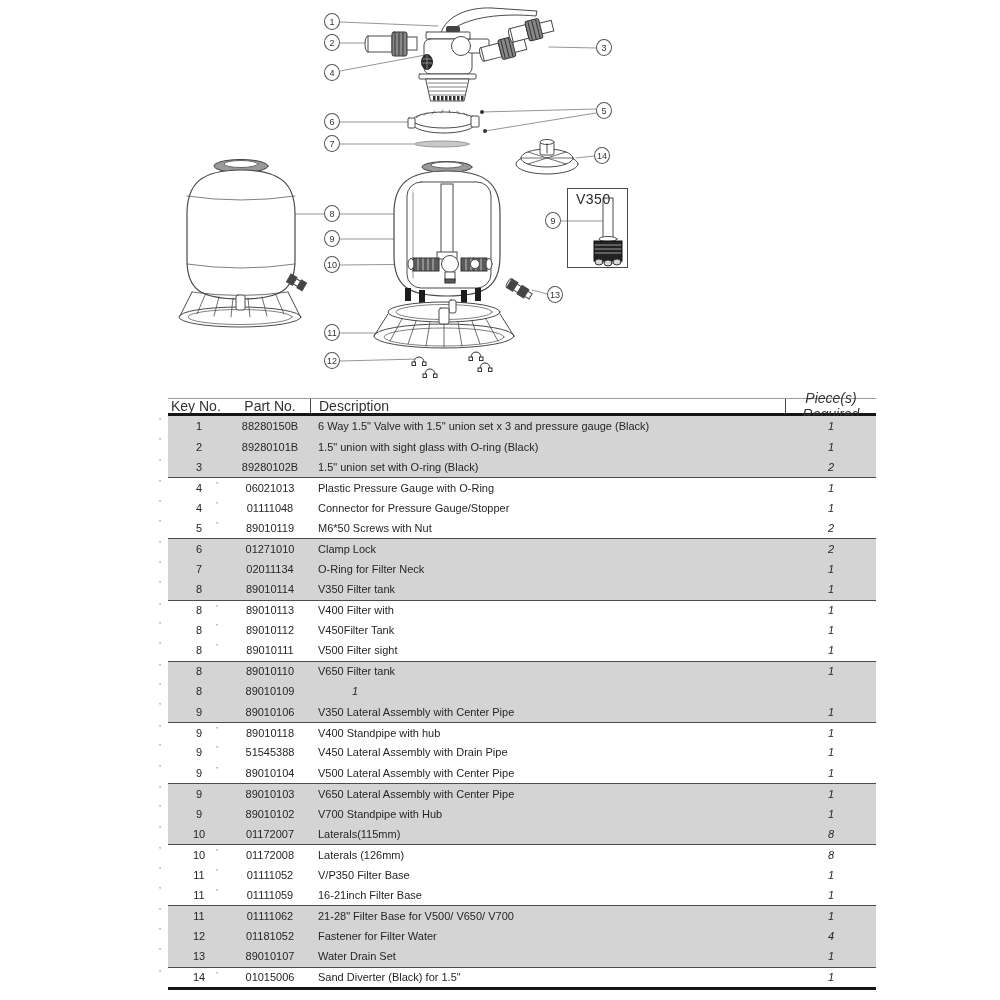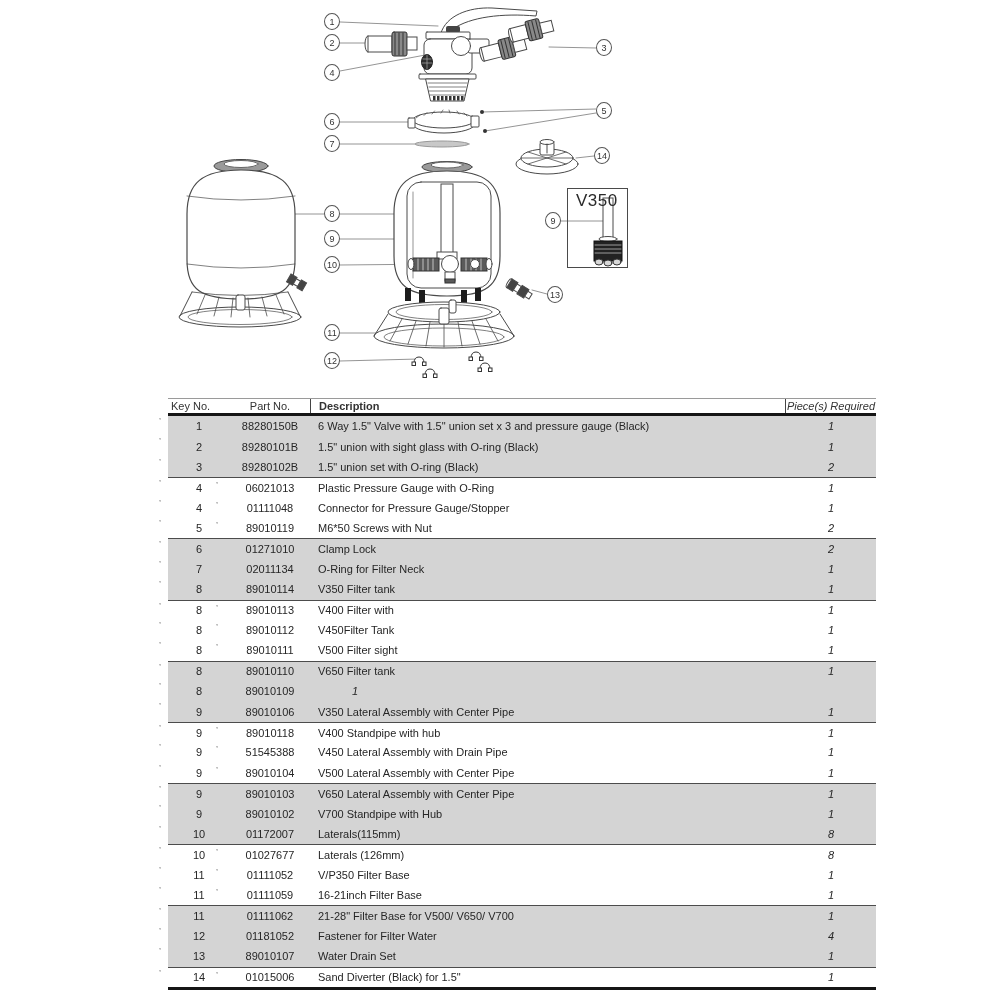--- a/index.html
+++ b/index.html
@@ -3,35 +3,35 @@
 <meta charset="utf-8">
 <style>
   html,body{margin:0;padding:0;background:#fff;}
   .page{position:relative;width:1000px;height:1000px;background:#ffffff;overflow:hidden;
         font-family:"Liberation Sans","DejaVu Sans",sans-serif;color:#222;}
   .diagram{position:absolute;left:0;top:0;width:1000px;height:398px;}
   .diagram svg{position:absolute;left:0;top:0;}
   .callout{position:absolute;width:16px;height:17px;border:1px solid #555;border-radius:50%;
            background:#fff;font-size:9px;line-height:16px;text-align:center;color:#333;box-sizing:border-box;}
   .vbox{position:absolute;left:567px;top:188px;width:61px;height:80px;border:1px solid #4a4a4a;box-sizing:border-box;}
-  .vbox .vlabel{position:absolute;left:8px;top:2px;font-size:17px;color:#2a2a2a;letter-spacing:.5px;}
+  .vbox .vlabel{position:absolute;left:8px;top:2px;font-size:14px;color:#2a2a2a;letter-spacing:.5px;}
   
   .ptable{position:absolute;left:168px;top:398px;width:708px;}
   .thead{display:flex;height:18px;align-items:center;border-top:1px solid #9a9a9a;
-         border-bottom:3px solid #151515;font-size:11px;color:#333;box-sizing:border-box;}
+         border-bottom:3px solid #151515;font-size:14px;color:#333;box-sizing:border-box;}
   .tbody{border-bottom:3px solid #151515;}
   .trow{display:flex;height:20.4px;align-items:center;font-size:11px;color:#262626;
         position:relative;box-sizing:border-box;}
   .trow.shaded{background:#d4d4d4;}
   .trow.gline{border-top:1px solid #4c4c4c;}
   .c-key{width:62px;text-align:center;flex-shrink:0;}
   .thead .c-key{text-align:left;padding-left:3px;box-sizing:border-box;}
   .c-part{width:80px;text-align:center;flex-shrink:0;}
   .c-desc{flex:1;text-align:left;padding-left:8px;}
-  .thead .c-desc{border-left:1px solid #444;align-self:stretch;display:flex;align-items:center;font-weight:bold;}
+  .thead .c-desc{border-left:1px solid #444;align-self:stretch;display:flex;align-items:center;}
   .c-pieces{width:90px;text-align:center;flex-shrink:0;font-style:italic;}
   .thead .c-pieces{border-left:1px solid #444;align-self:stretch;display:flex;align-items:center;justify-content:center;}
   
   .trow::before{content:"’";position:absolute;left:-9px;top:0px;font-size:9px;color:#777;}
   .trow:not(.shaded)::after{content:"’";position:absolute;left:48px;top:2px;font-size:9px;color:#777;}
 </style>
 </head>
 <body>
 
 <div class="page">
@@ -412,21 +412,21 @@
       <div class="c-pieces">1</div>
     </div>
         <div class="trow shaded">
       <div class="c-key">10</div>
       <div class="c-part">01172007</div>
       <div class="c-desc">Laterals(115mm)</div>
       <div class="c-pieces">8</div>
     </div>
         <div class="trow gline">
       <div class="c-key">10</div>
-      <div class="c-part">01027677</div>
+      <div class="c-part">01172008</div>
       <div class="c-desc">Laterals (126mm)</div>
       <div class="c-pieces">8</div>
     </div>
         <div class="trow">
       <div class="c-key">11</div>
       <div class="c-part">01111052</div>
       <div class="c-desc">V/P350 Filter Base</div>
       <div class="c-pieces">1</div>
     </div>
         <div class="trow">

